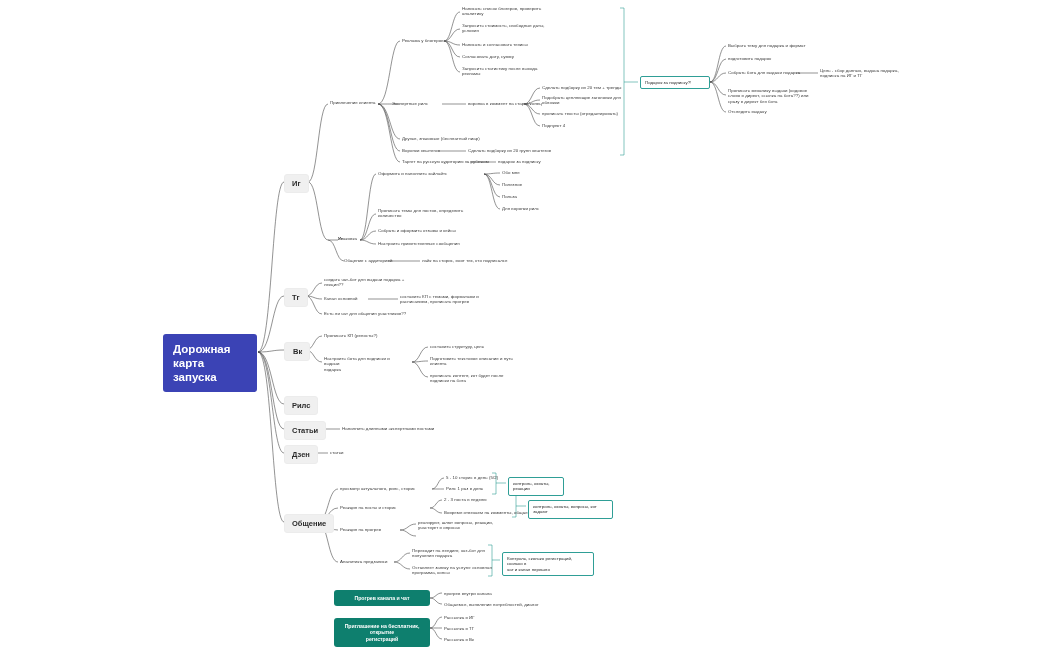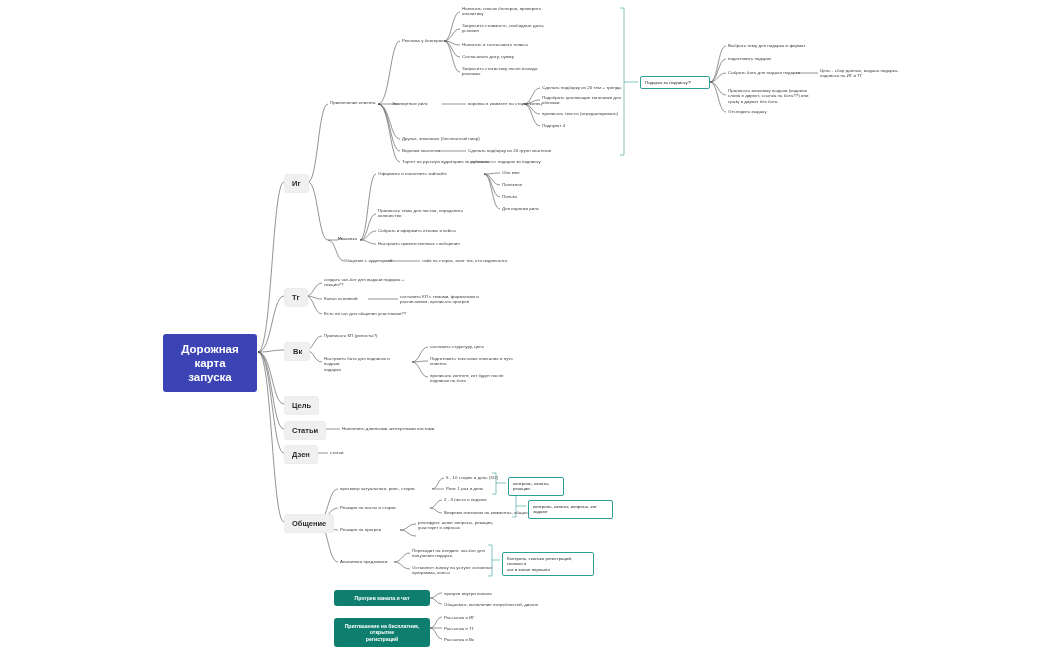--- a/index.html
+++ b/index.html
@@ -24,21 +24,20 @@
     position: absolute;
     white-space: pre-line;
     line-height: 1.22;
   }
   
   .root {
     background: #3b43b5;
     color: #ffffff;
     font-size: 11.5px;
     font-weight: bold;
-    text-align: center;
     padding: 8px 10px;
     border-radius: 3px;
     width: 94px;
     left: 163px; top: 334px;
   }
   
   .chip {
     background: #f0f0f0;
     color: #2b2b2b;
     font-size: 7.5px;
@@ -185,21 +184,21 @@
       <path d="M430 628 C 436 628, 436 639, 442 639"></path>
     </g>
   </svg>
 
   <div class="node root">Дорожная карта
 запуска</div>
 
   <div class="node chip" style="left:284px; top:174px;">Иг</div>
   <div class="node chip" style="left:284px; top:288px;">Тг</div>
   <div class="node chip" style="left:284px; top:342px;padding-left:8px;">Вк</div>
-  <div class="node chip" style="left:284px; top:396px;">Цель</div>
+  <div class="node chip" style="left:284px; top:396px;">Рилс</div>
   <div class="node chip" style="left:284px; top:421px;">Статьи</div>
   <div class="node chip" style="left:284px; top:445px;">Дзен</div>
   <div class="node chip" style="left:284px; top:514px;">Общение</div>
 
   <div class="node leaf w2" style="left:330px; top:100px;">Привлечение клиента</div>
   <div class="node leaf w2" style="left:402px; top:38px;">Реклама у блогеров</div>
 
   <div class="node leaf w3" style="left:462px; top:6px;">Написать список блогеров, проверить
 аналитику</div>
   <div class="node leaf w3" style="left:462px; top:23px;">Запросить стоимость, свободные даты,

